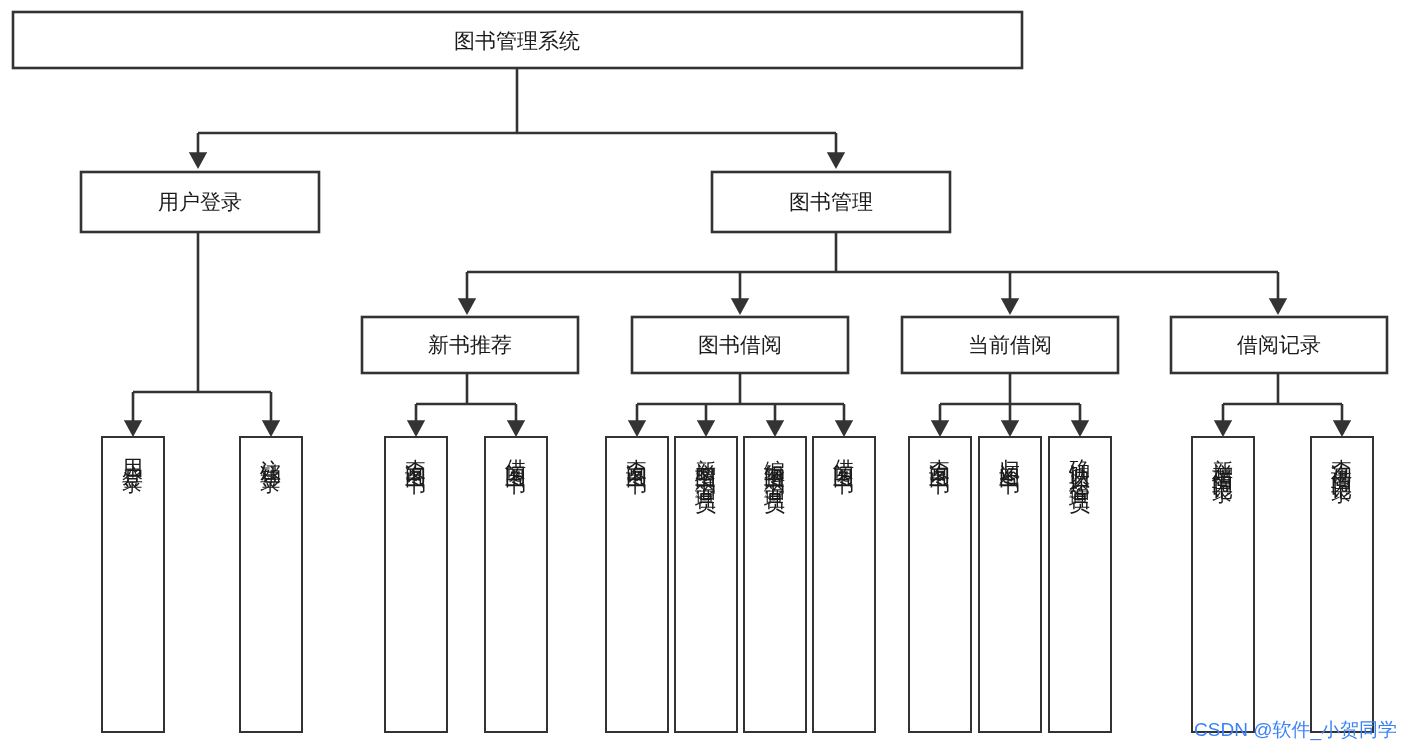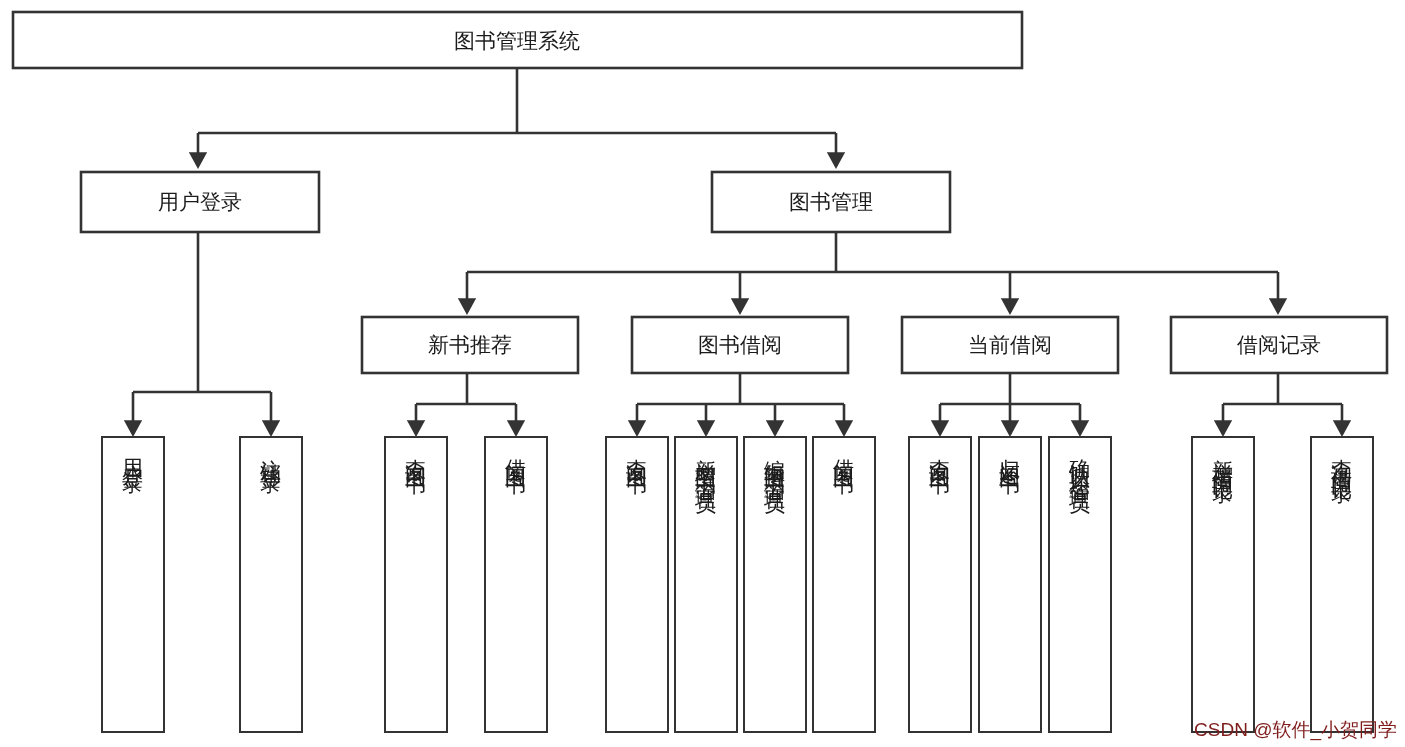--- a/index.html
+++ b/index.html
@@ -33,21 +33,21 @@
     letter-spacing:5px;
     color:#1b1b1b;
     white-space:nowrap;
     padding-top:4px;
   }
   .watermark{
     position:absolute;
     right:8px;bottom:4px;
     font-family:"Liberation Sans","DejaVu Sans",sans-serif;
     font-size:19px;
-    color:#7f1d1d;
+    color:#3b82f6;
     white-space:nowrap;
     pointer-events:none;
   }
 </style>
 </head>
 <body>
 
 <div id="diagram-root">
 
   <svg class="flow" viewBox="0 0 1405 747">

